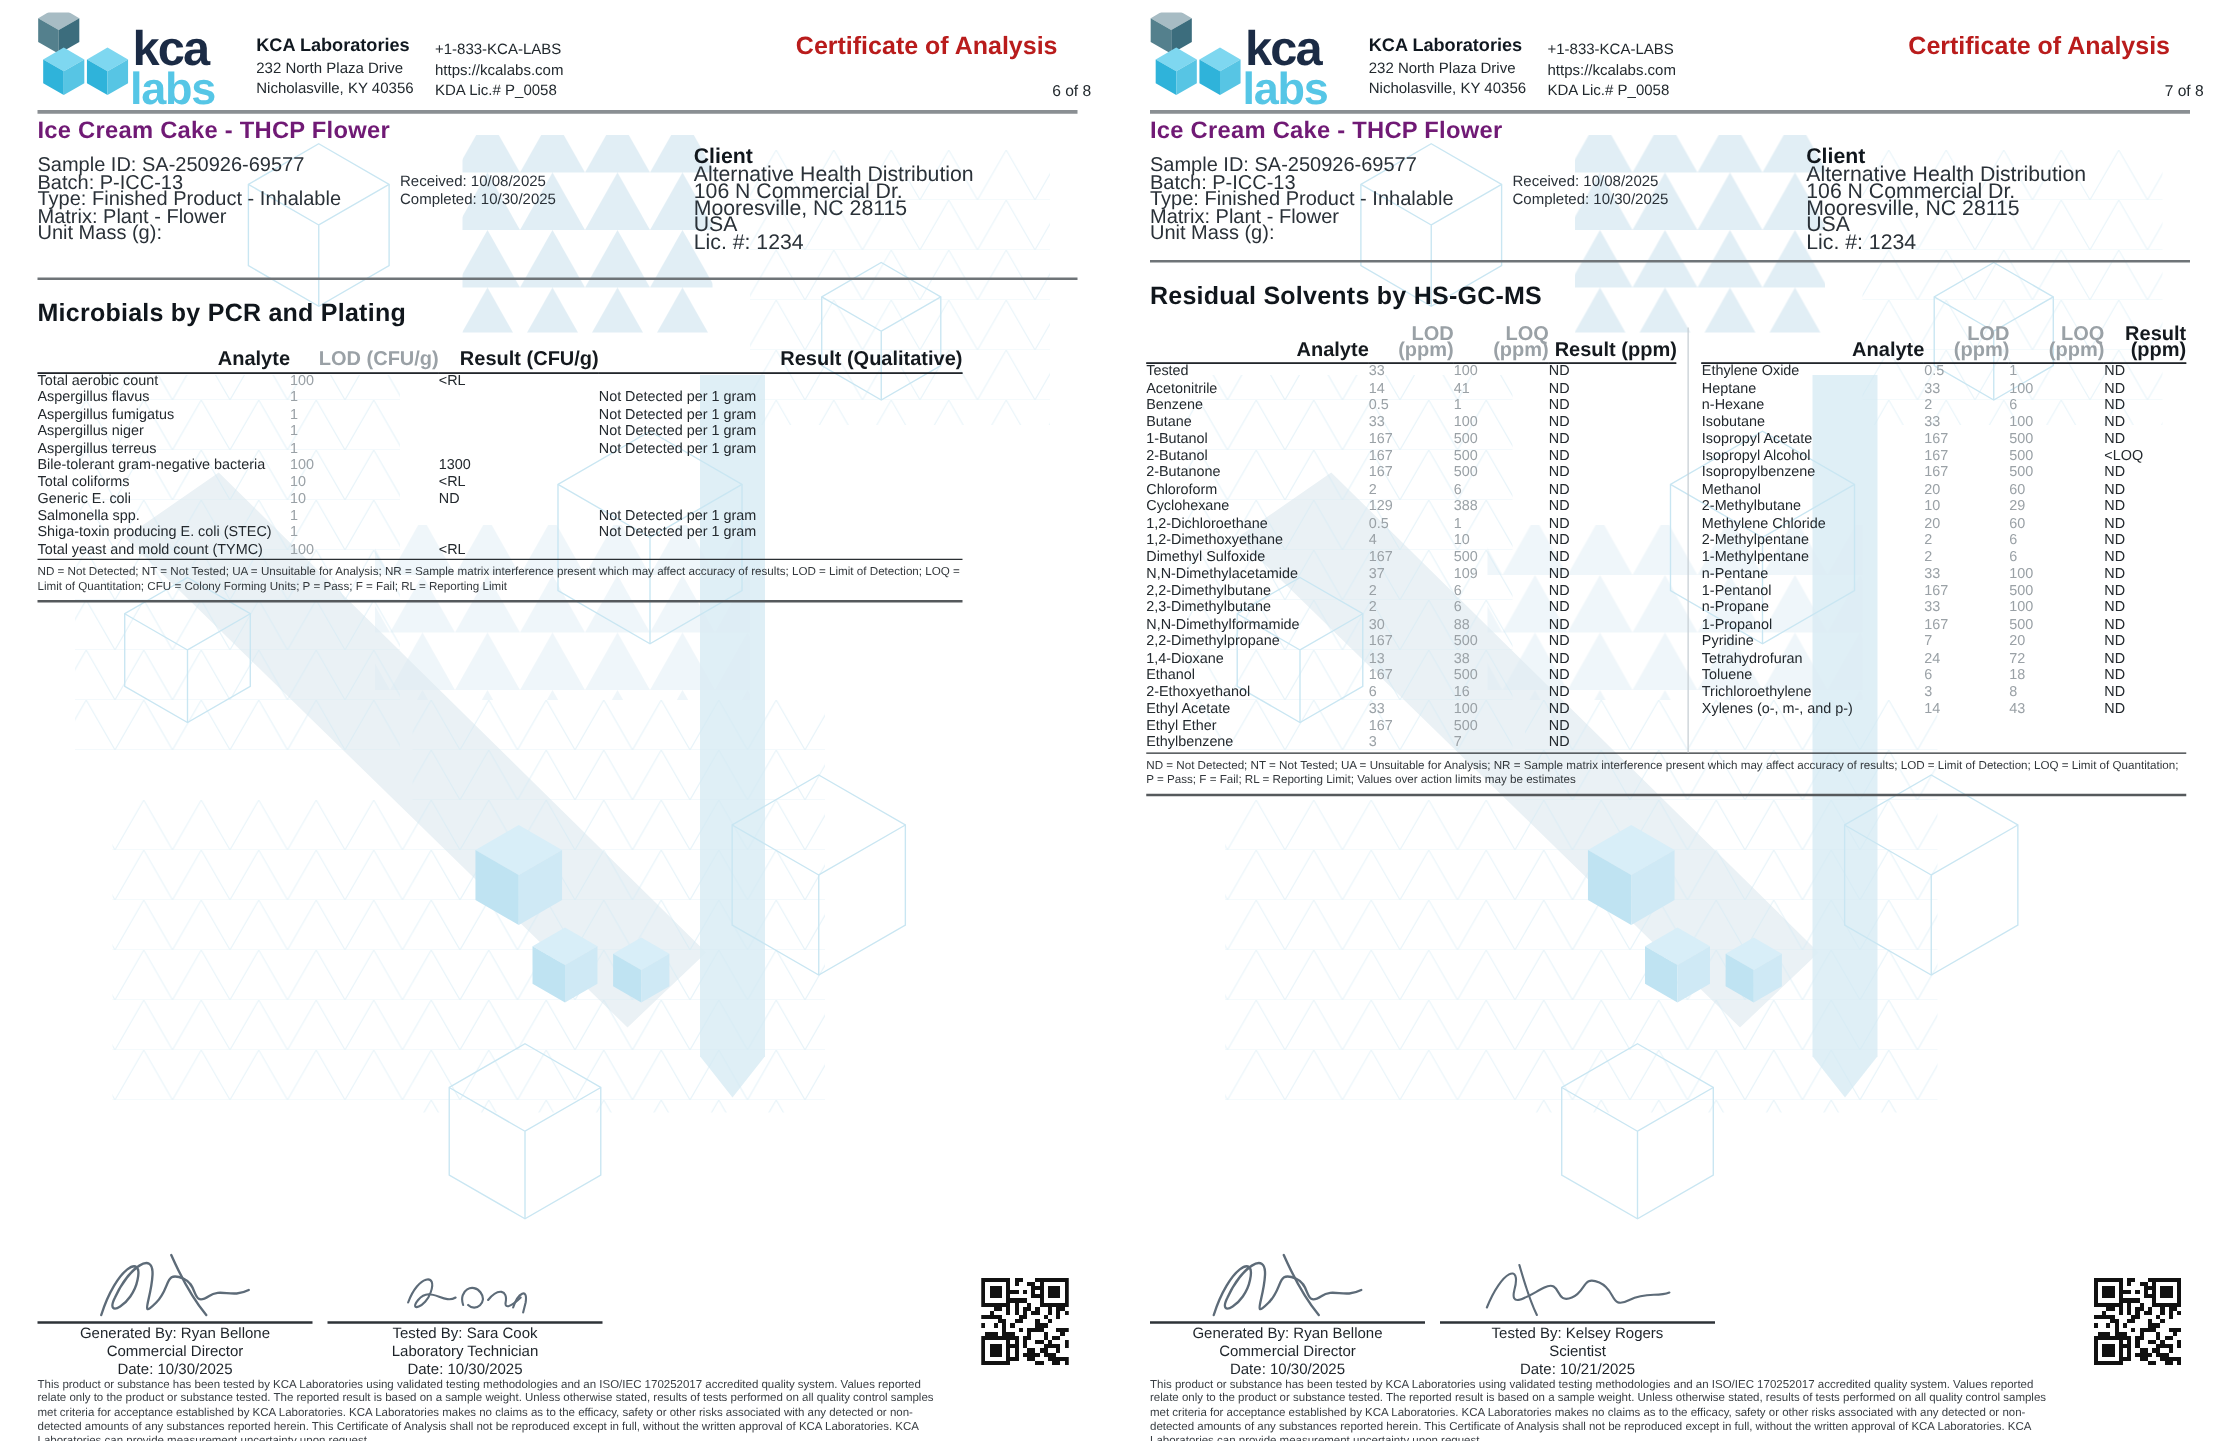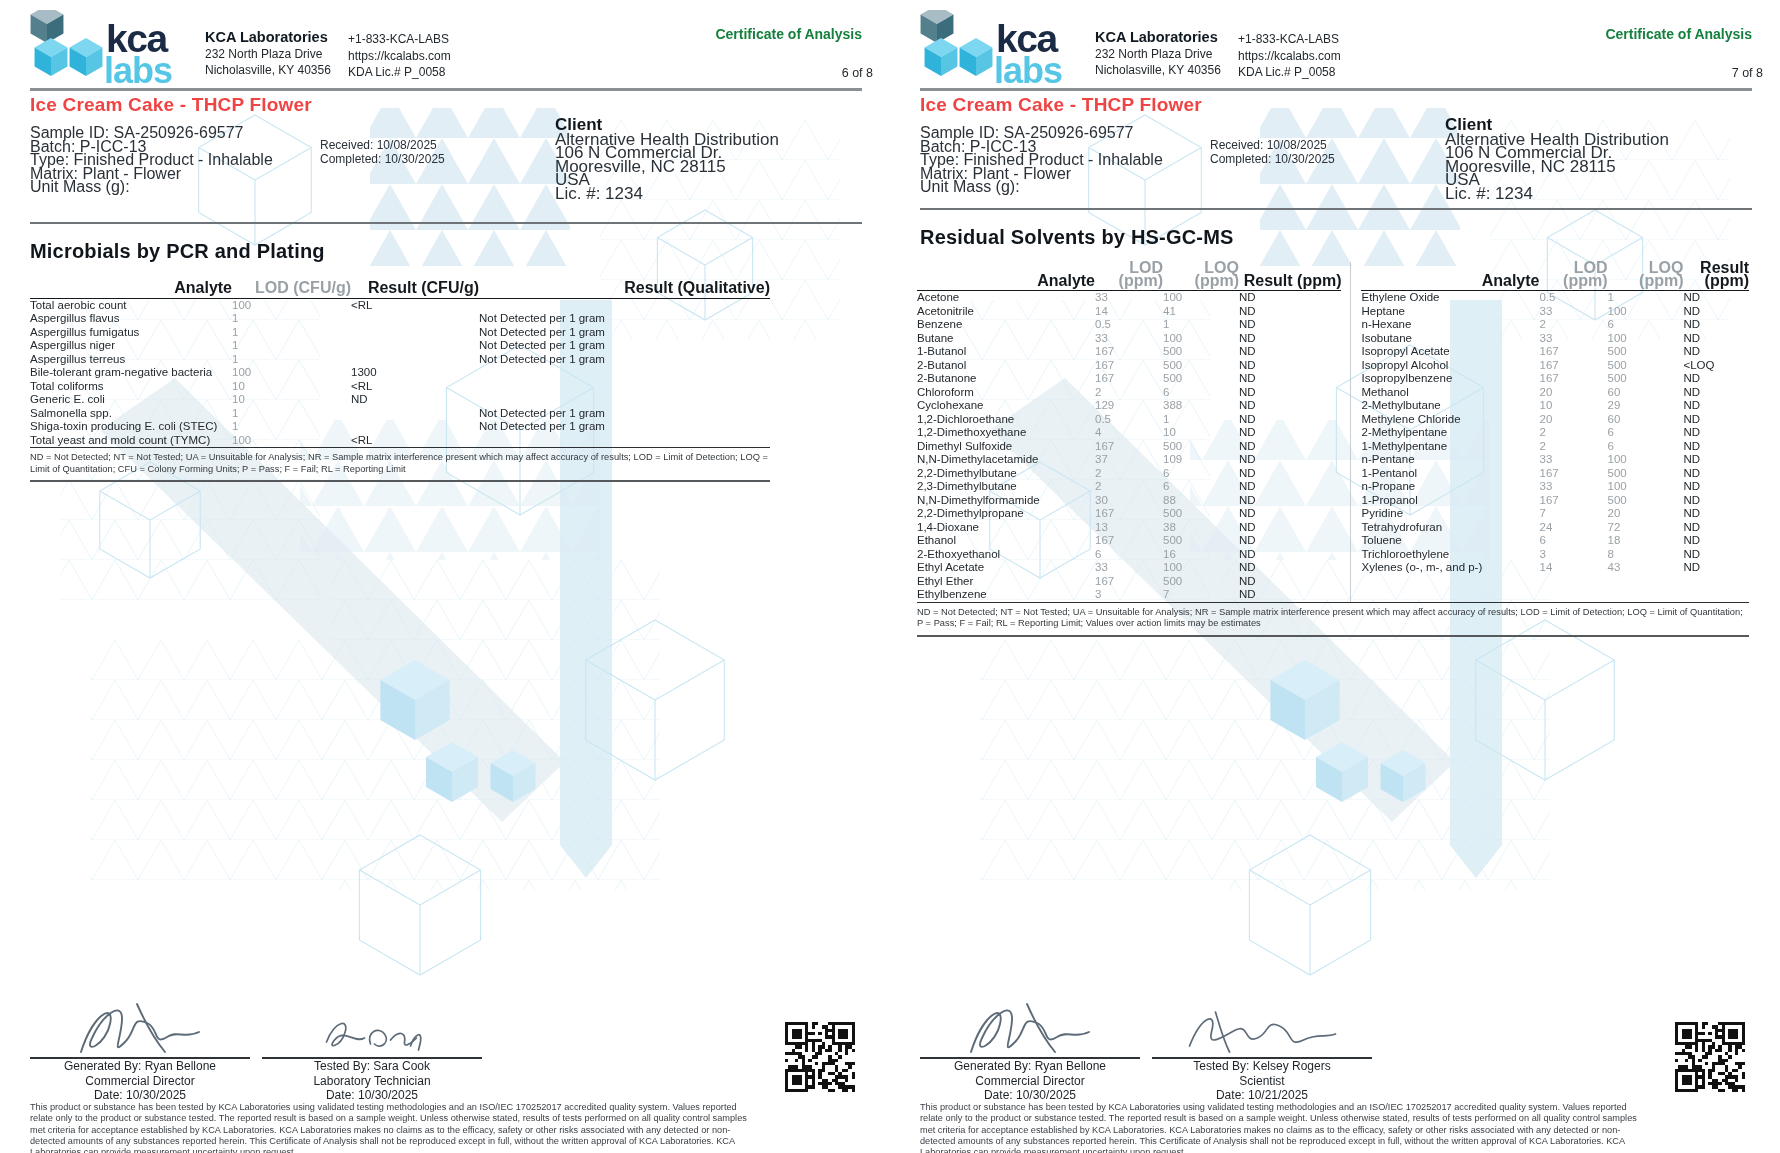--- a/index.html
+++ b/index.html
@@ -8,26 +8,26 @@
   #canvas{position:relative;width:1780px;height:1153px;overflow:hidden;background:#fff;}
   .page{position:absolute;top:0;width:890px;height:1153px;overflow:hidden;}
   #page1{left:0;} #page2{left:890px;}
   .wm{position:absolute;left:0;top:0;width:890px;height:1153px;pointer-events:none;}
 
   
   .logo{position:absolute;left:14px;top:10px;width:190px;height:78px;}
   .labinfo{position:absolute;left:205px;top:29px;font-size:12px;line-height:16.5px;color:#22292e;}
   .labinfo .name{font-weight:bold;font-size:14.5px;color:#101820;}
   .contact{position:absolute;left:348px;top:31px;font-size:12px;line-height:16.5px;color:#22292e;}
-  .doctitle{position:absolute;right:28px;top:26px;font-size:14px;font-weight:bold;color:#15803d;}
+  .doctitle{position:absolute;right:44px;top:26px;font-size:20px;font-weight:bold;color:#b91c1c;}
   .pagenum{position:absolute;right:17px;top:66px;font-size:12.5px;color:#22292e;}
   .hdr-rule{position:absolute;left:30px;right:28px;top:88px;height:3px;background:#8a8f93;}
 
   
-  .prodtitle{position:absolute;left:30px;top:94px;font-size:19px;font-weight:bold;color:#ef4444;letter-spacing:.2px;}
+  .prodtitle{position:absolute;left:30px;top:94px;font-size:19px;font-weight:bold;color:#701a75;letter-spacing:.2px;}
   .sampleinfo{position:absolute;left:30px;top:126px;font-size:16px;line-height:13.5px;color:#2a3138;}
   .recvblock{position:absolute;left:320px;top:139px;font-size:12px;line-height:13.5px;color:#2a3138;}
   .client{position:absolute;left:555px;top:118px;font-size:17px;line-height:13.5px;color:#2a3138;}
   .client .chead{font-weight:bold;color:#10161c;margin-bottom:1px;}
 
   
   .sec-rule{position:absolute;left:30px;right:28px;height:2px;background:#6f7478;}
   .sectitle{position:absolute;left:30px;font-size:20px;font-weight:bold;color:#10161c;letter-spacing:.2px;}
 
   
@@ -580,21 +580,21 @@
               <thead>
                 <tr>
                   <th class="c0">Analyte</th>
                   <th class="c1">LOD (ppm)</th>
                   <th class="c2">LOQ (ppm)</th>
                   <th class="c3">Result (ppm)</th>
                 </tr>
               </thead>
               <tbody>
                 <tr>
-                  <td class="c0">Acetone</td>
+                  <td class="c0">Tested</td>
                   <td class="c1">33</td>
                   <td class="c2">100</td>
                   <td class="c3">ND</td>
                 </tr>
                 <tr>
                   <td class="c0">Acetonitrile</td>
                   <td class="c1">14</td>
                   <td class="c2">41</td>
                   <td class="c3">ND</td>
                 </tr>

